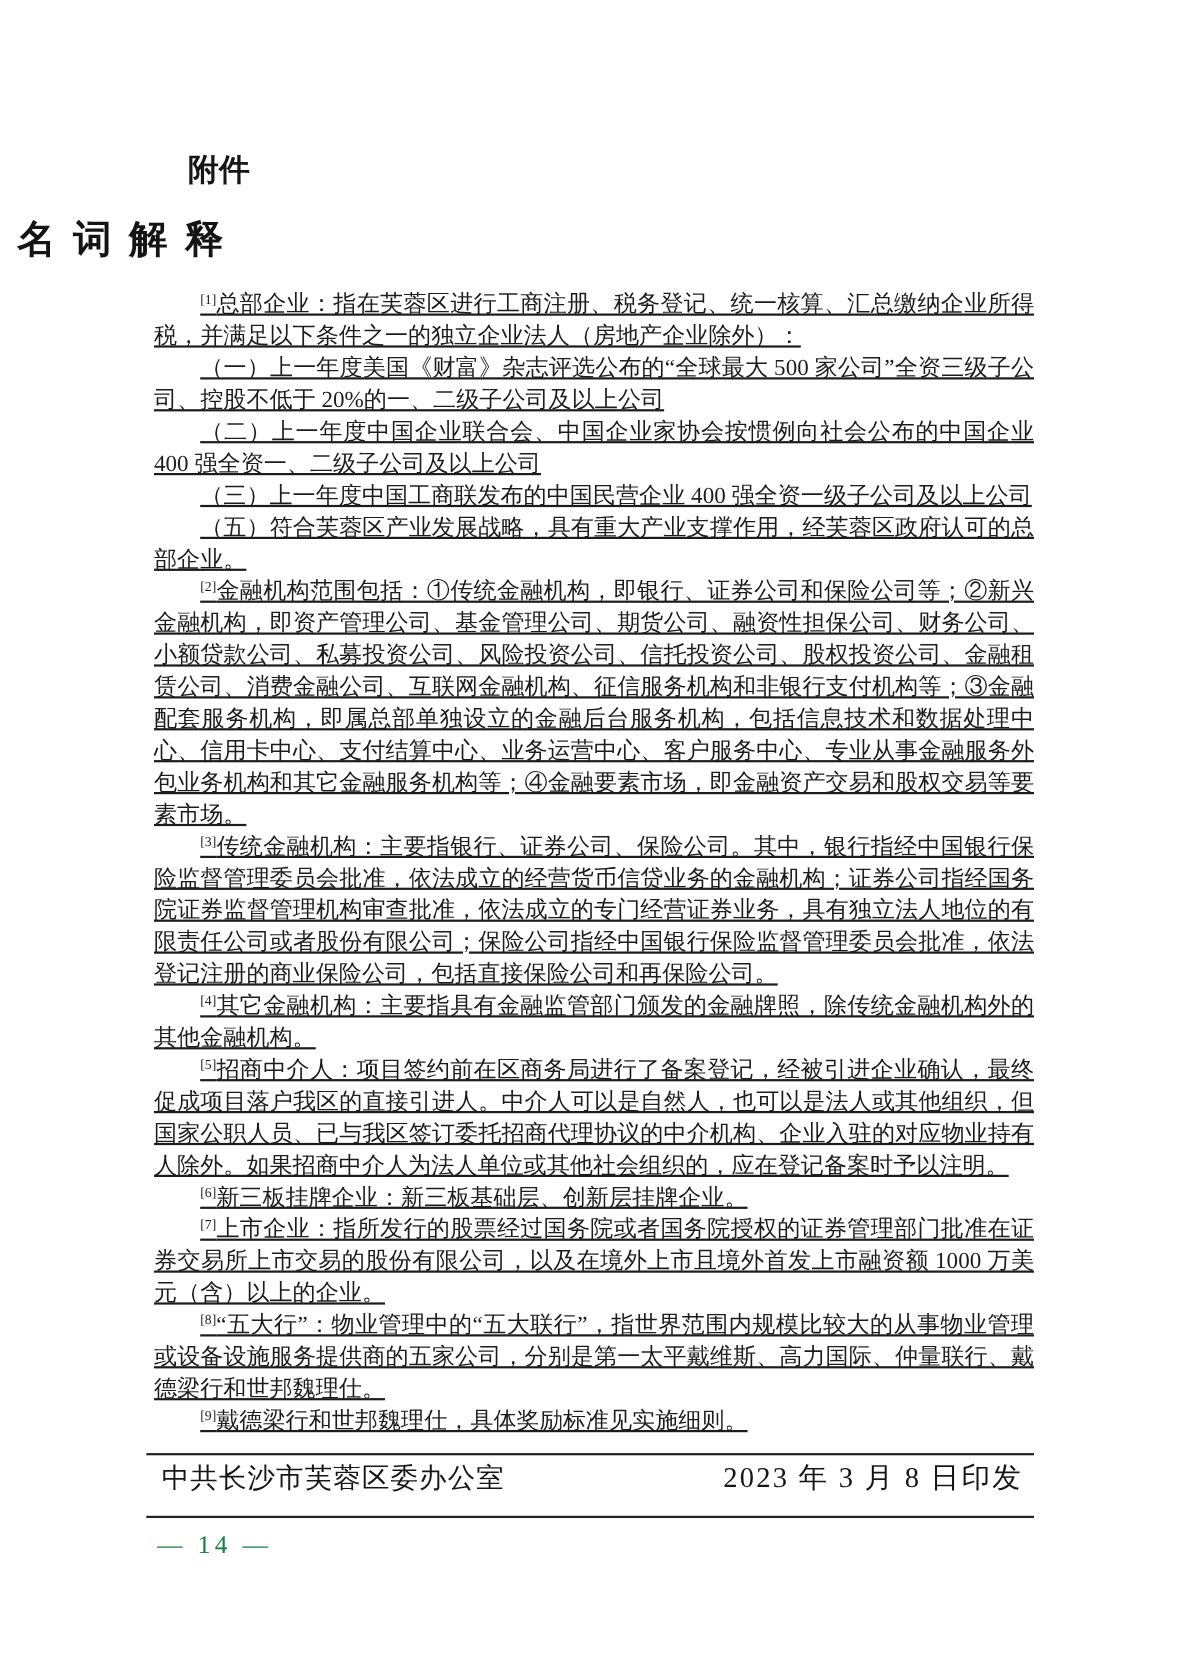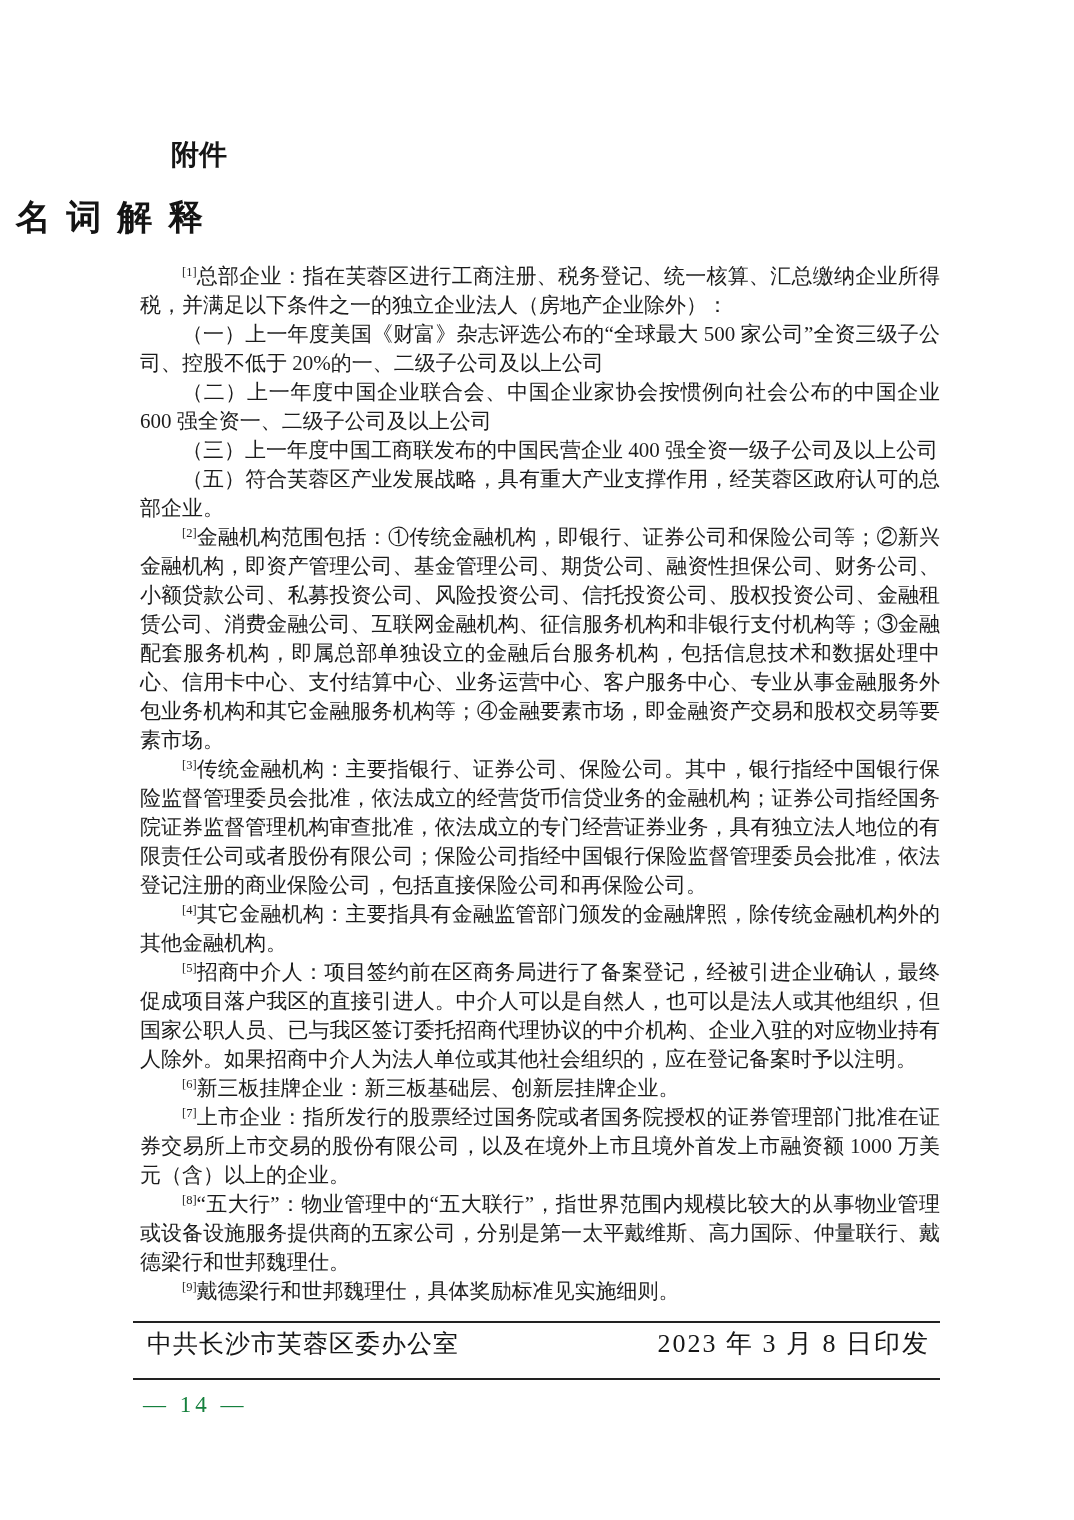--- a/index.html
+++ b/index.html
@@ -25,21 +25,21 @@
     font-size:35px;font-weight:bold;
     letter-spacing:0.45em;text-indent:0.45em;
     color:#141414;
   }
   .doc-body{
     position:absolute;left:140px;top:262px;width:800px;
     font-size:21px;line-height:29px;
     text-align:justify;text-justify:inter-ideograph;
     color:#1c1c1c;
   }
-  .doc-body p{margin:0;text-indent:2em;}
+  .doc-body p{margin:0;text-indent:2em;text-decoration:underline;}
   .doc-body sup{
     font-size:12.5px;line-height:0;vertical-align:7px;
     letter-spacing:0;
   }
   .footer-rule{
     position:absolute;left:133px;width:807px;height:0;
     border-top:2px solid #222222;
   }
   .rule-top{top:1321px;}
   .rule-bottom{top:1378px;}
@@ -60,21 +60,21 @@
 
 <div class="page">
 
   <div class="attachment-label">附件</div>
 
   <div class="doc-title">名词解释</div>
 
   <div class="doc-body">
     <p><sup>[1]</sup><span>总部企业：指在芙蓉区进行工商注册、税务登记、统一核算、汇总缴纳企业所得税，并满足以下条件之一的独立企业法人（房地产企业除外）：</span></p>
     <p><sup></sup><span>（一）上一年度美国《财富》杂志评选公布的“全球最大 500 家公司”全资三级子公司、控股不低于 20%的一、二级子公司及以上公司</span></p>
-    <p><sup></sup><span>（二）上一年度中国企业联合会、中国企业家协会按惯例向社会公布的中国企业 600 强全资一、二级子公司及以上公司</span></p>
+    <p><sup></sup><span>（二）上一年度中国企业联合会、中国企业家协会按惯例向社会公布的中国企业 400 强全资一、二级子公司及以上公司</span></p>
     <p><sup></sup><span>（三）上一年度中国工商联发布的中国民营企业 400 强全资一级子公司及以上公司</span></p>
     <p><sup></sup><span>（五）符合芙蓉区产业发展战略，具有重大产业支撑作用，经芙蓉区政府认可的总部企业。</span></p>
     <p><sup>[2]</sup><span>金融机构范围包括：①传统金融机构，即银行、证券公司和保险公司等；②新兴金融机构，即资产管理公司、基金管理公司、期货公司、融资性担保公司、财务公司、小额贷款公司、私募投资公司、风险投资公司、信托投资公司、股权投资公司、金融租赁公司、消费金融公司、互联网金融机构、征信服务机构和非银行支付机构等；③金融配套服务机构，即属总部单独设立的金融后台服务机构，包括信息技术和数据处理中心、信用卡中心、支付结算中心、业务运营中心、客户服务中心、专业从事金融服务外包业务机构和其它金融服务机构等；④金融要素市场，即金融资产交易和股权交易等要素市场。</span></p>
     <p><sup>[3]</sup><span>传统金融机构：主要指银行、证券公司、保险公司。其中，银行指经中国银行保险监督管理委员会批准，依法成立的经营货币信贷业务的金融机构；证券公司指经国务院证券监督管理机构审查批准，依法成立的专门经营证券业务，具有独立法人地位的有限责任公司或者股份有限公司；保险公司指经中国银行保险监督管理委员会批准，依法登记注册的商业保险公司，包括直接保险公司和再保险公司。</span></p>
     <p><sup>[4]</sup><span>其它金融机构：主要指具有金融监管部门颁发的金融牌照，除传统金融机构外的其他金融机构。</span></p>
     <p><sup>[5]</sup><span>招商中介人：项目签约前在区商务局进行了备案登记，经被引进企业确认，最终促成项目落户我区的直接引进人。中介人可以是自然人，也可以是法人或其他组织，但国家公职人员、已与我区签订委托招商代理协议的中介机构、企业入驻的对应物业持有人除外。如果招商中介人为法人单位或其他社会组织的，应在登记备案时予以注明。</span></p>
     <p><sup>[6]</sup><span>新三板挂牌企业：新三板基础层、创新层挂牌企业。</span></p>
     <p><sup>[7]</sup><span>上市企业：指所发行的股票经过国务院或者国务院授权的证券管理部门批准在证券交易所上市交易的股份有限公司，以及在境外上市且境外首发上市融资额 1000 万美元（含）以上的企业。</span></p>
     <p><sup>[8]</sup><span>“五大行”：物业管理中的“五大联行”，指世界范围内规模比较大的从事物业管理或设备设施服务提供商的五家公司，分别是第一太平戴维斯、高力国际、仲量联行、戴德梁行和世邦魏理仕。</span></p>
     <p><sup>[9]</sup><span>戴德梁行和世邦魏理仕，具体奖励标准见实施细则。</span></p>

